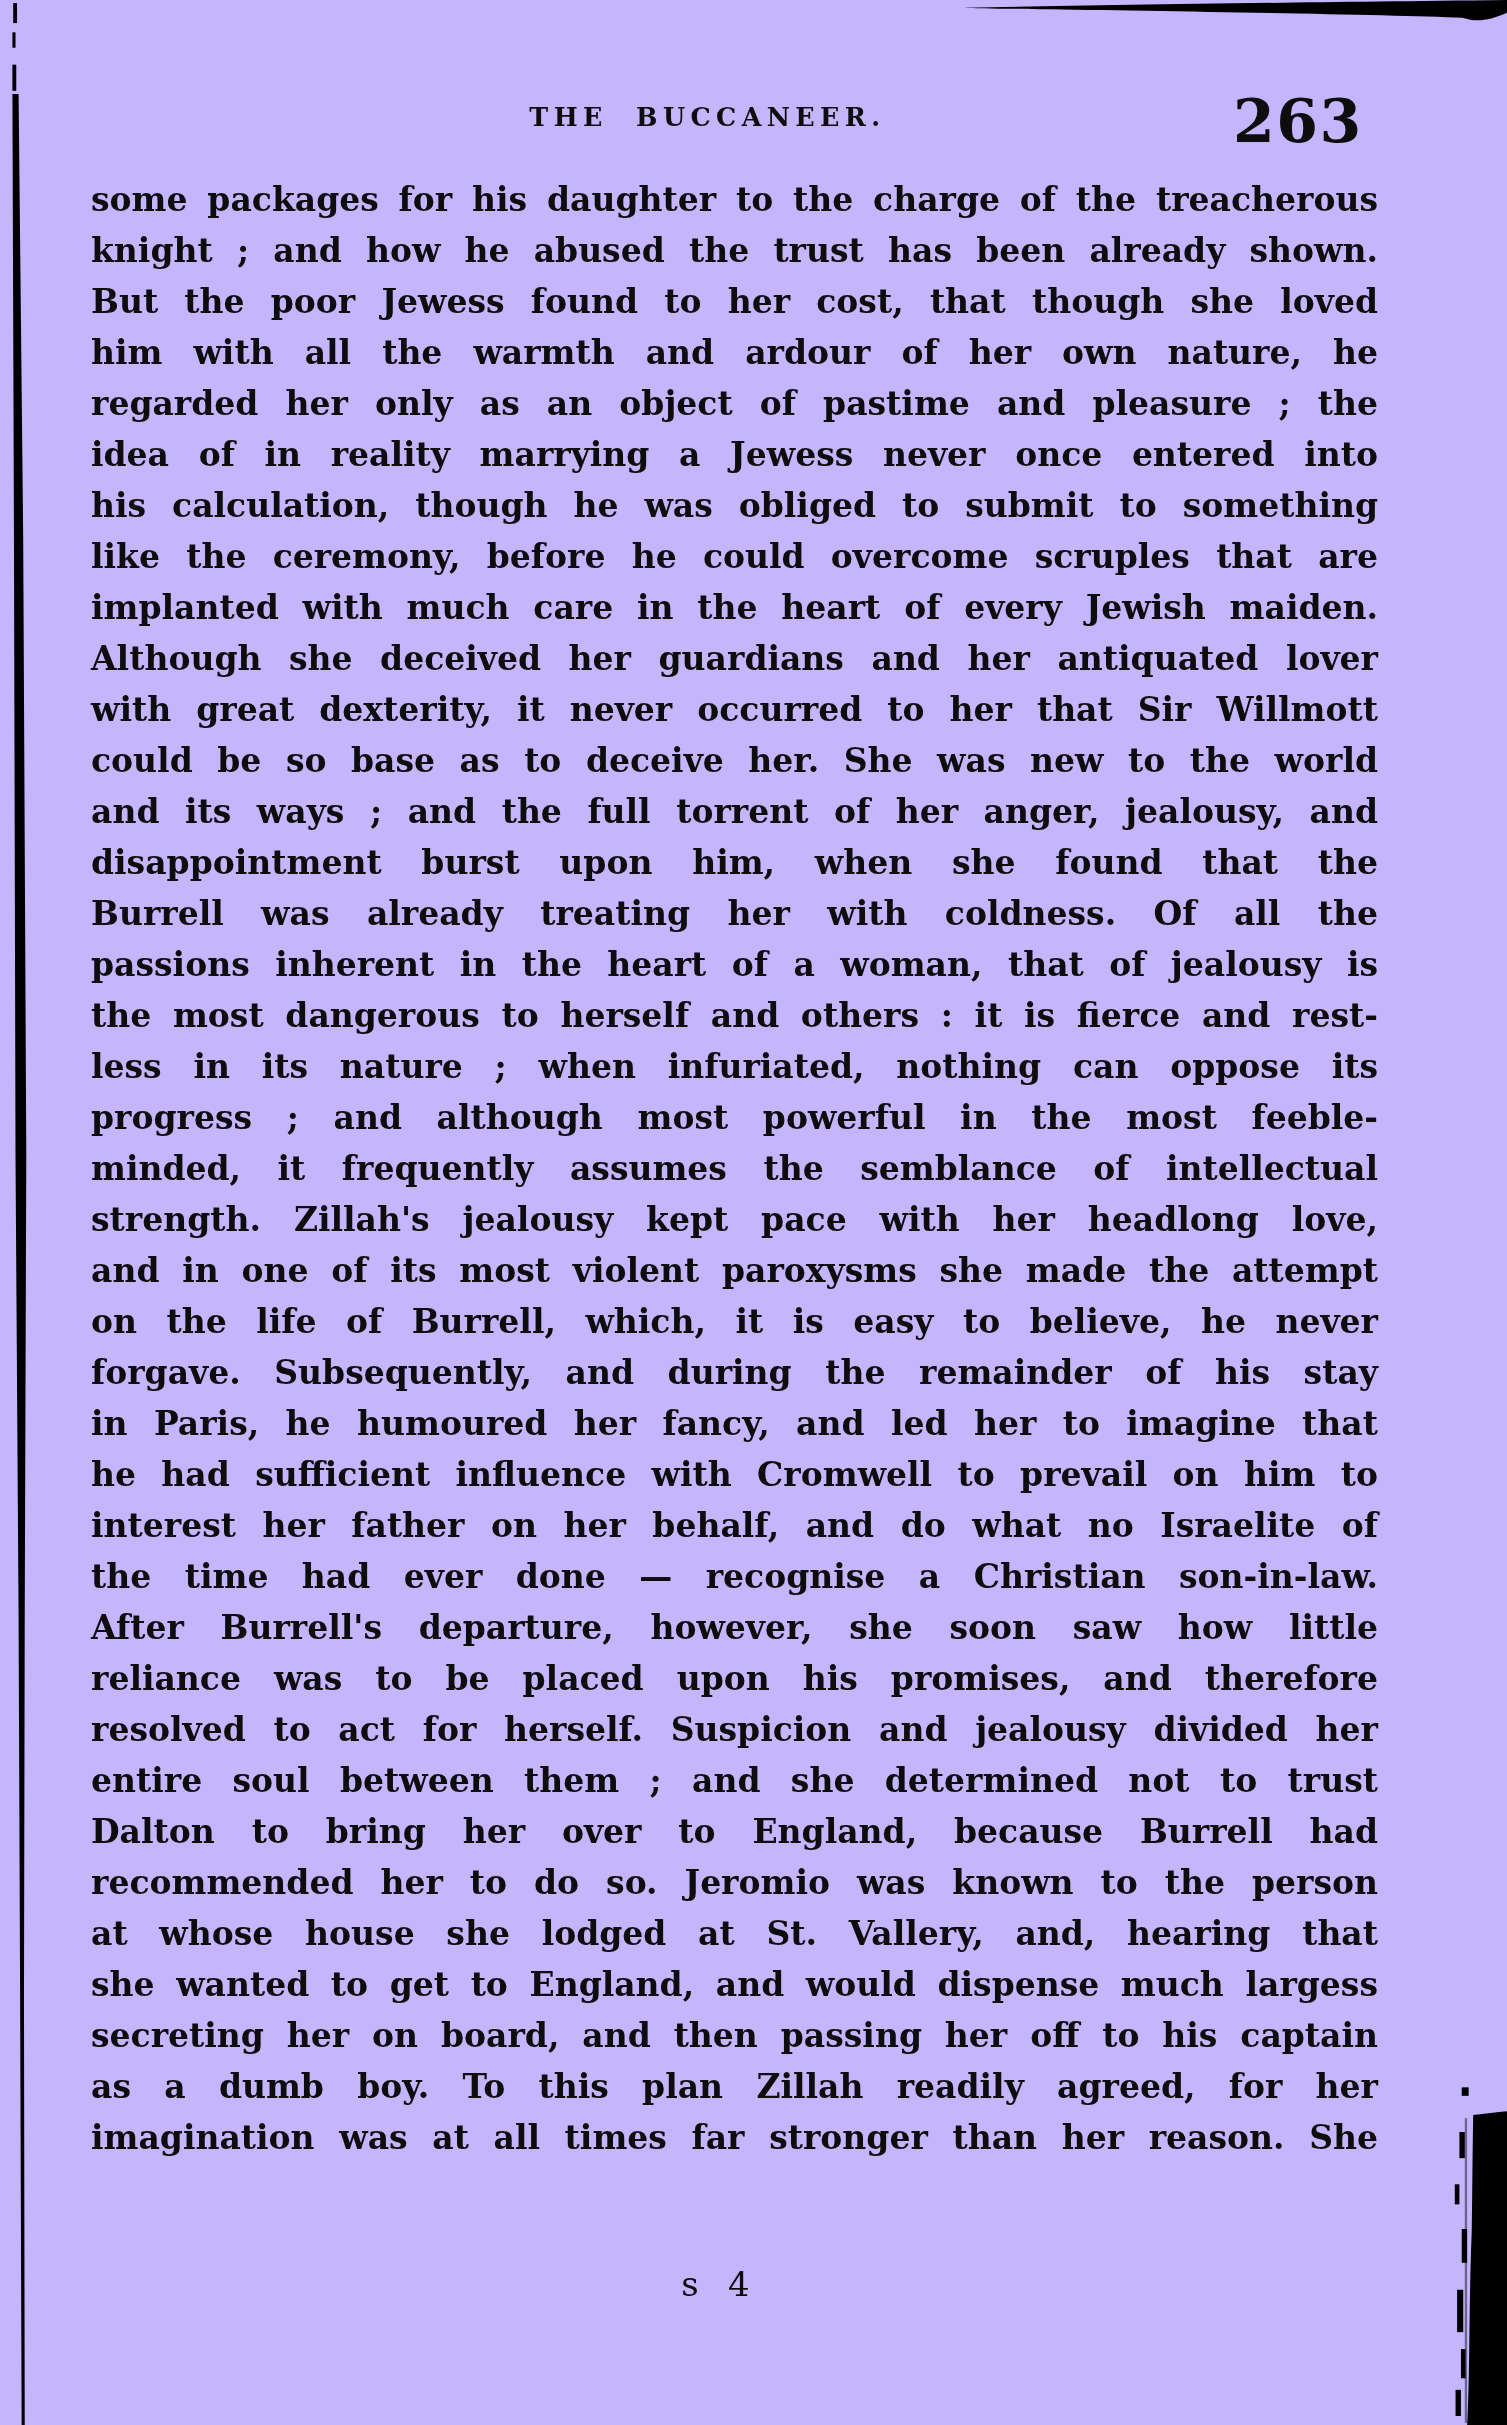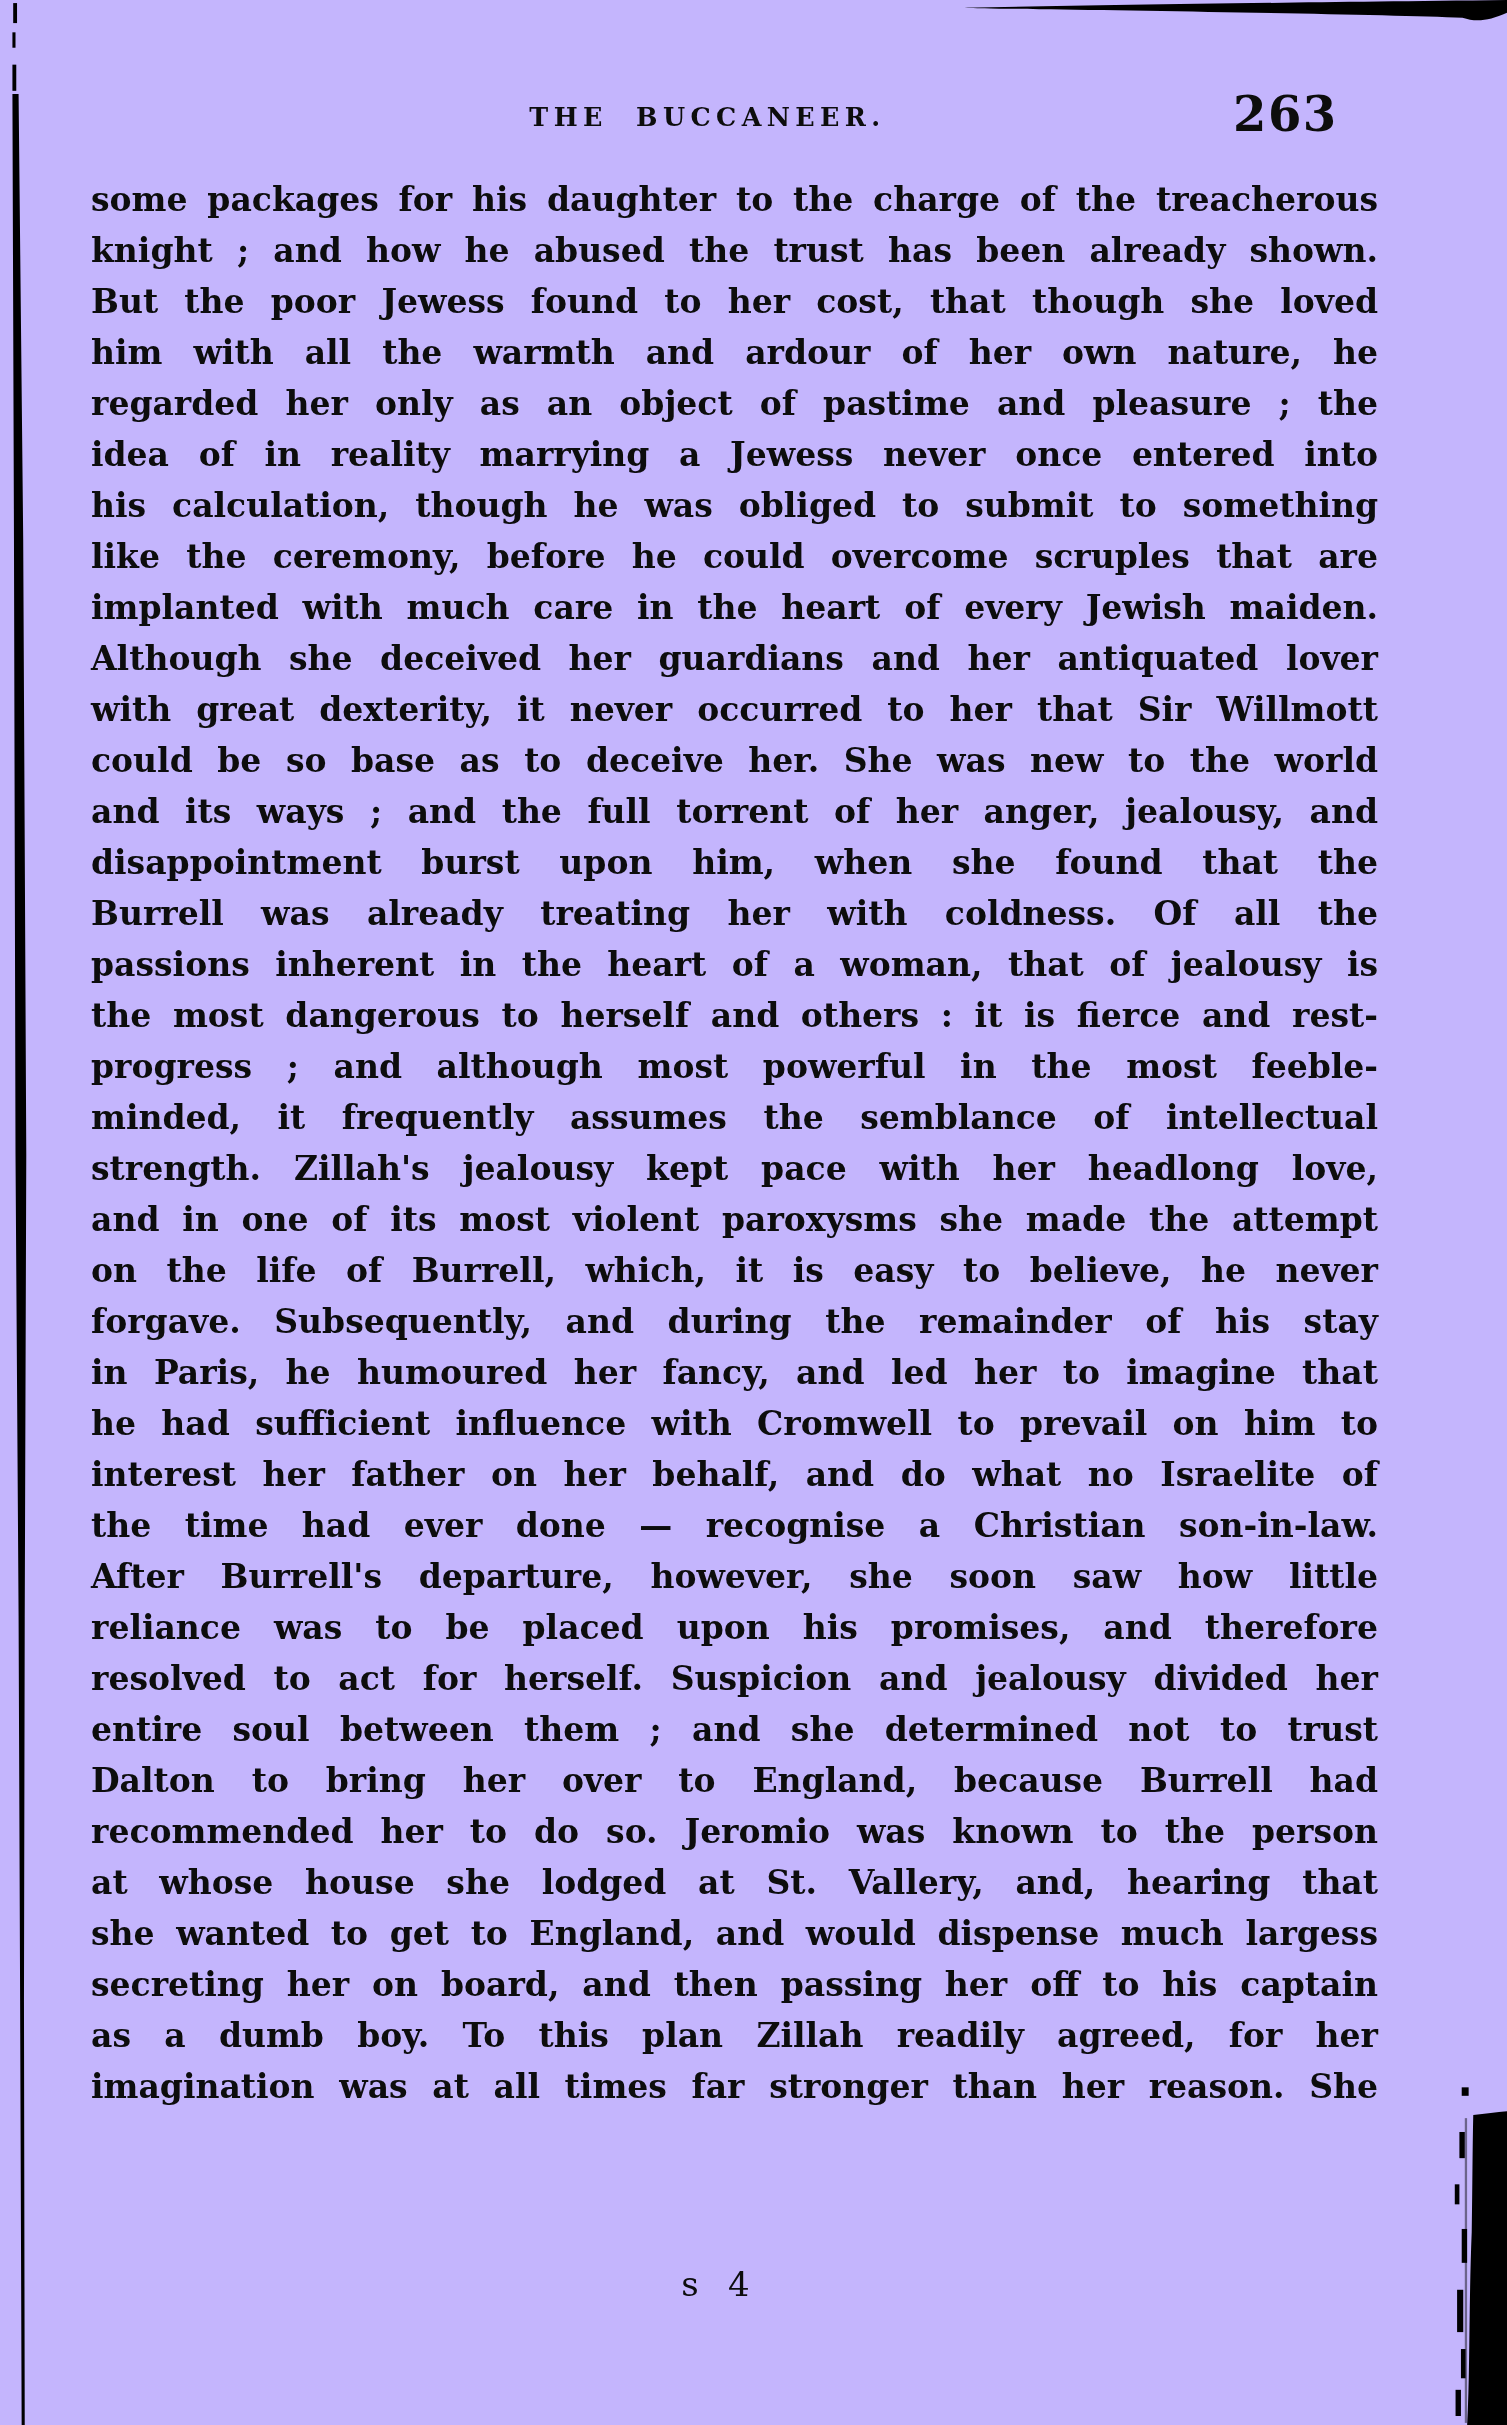--- a/index.html
+++ b/index.html
@@ -27,21 +27,21 @@
     font-size: 25.4px;
     font-weight: bold;
     letter-spacing: 5.4px;
     word-spacing: 14px;
     white-space: nowrap;
   }
   .page-number {
     position: absolute;
     top: 86px;
     left: 1233px;
-    font-size: 48px;
+    font-size: 60px;
     font-weight: bold;
     letter-spacing: 1.5px;
   }
   .body-text {
     position: absolute;
     top: 174px;
     left: 91px;
     width: 1287px;
     font-size: 33px;
     font-weight: bold;
@@ -108,20 +108,21 @@
       <div class="text-line">like the ceremony, before he could overcome scruples that are</div>
       <div class="text-line">implanted with much care in the heart of every Jewish maiden.</div>
       <div class="text-line">Although she deceived her guardians and her antiquated lover</div>
       <div class="text-line">with great dexterity, it never occurred to her that Sir Willmott</div>
       <div class="text-line">could be so base as to deceive her.  She was new to the world</div>
       <div class="text-line">and its ways ; and the full torrent of her anger, jealousy, and</div>
       <div class="text-line">disappointment burst upon him, when she found that the</div>
       <div class="text-line">Burrell was already treating her with coldness.  Of all the</div>
       <div class="text-line">passions inherent in the heart of a woman, that of jealousy is</div>
       <div class="text-line">the most dangerous to herself and others : it is fierce and rest-</div>
+      <div class="text-line">less in its nature ; when infuriated, nothing can oppose its</div>
       <div class="text-line">progress ; and although most powerful in the most feeble-</div>
       <div class="text-line">minded, it frequently assumes the semblance of intellectual</div>
       <div class="text-line">strength.  Zillah's jealousy kept pace with her headlong love,</div>
       <div class="text-line">and in one of its most violent paroxysms she made the attempt</div>
       <div class="text-line">on the life of Burrell, which, it is easy to believe, he never</div>
       <div class="text-line">forgave.  Subsequently, and during the remainder of his stay</div>
       <div class="text-line">in Paris, he humoured her fancy, and led her to imagine that</div>
       <div class="text-line">he had sufficient influence with Cromwell to prevail on him to</div>
       <div class="text-line">interest her father on her behalf, and do what no Israelite of</div>
       <div class="text-line">the time had ever done — recognise a Christian son-in-law.</div>

